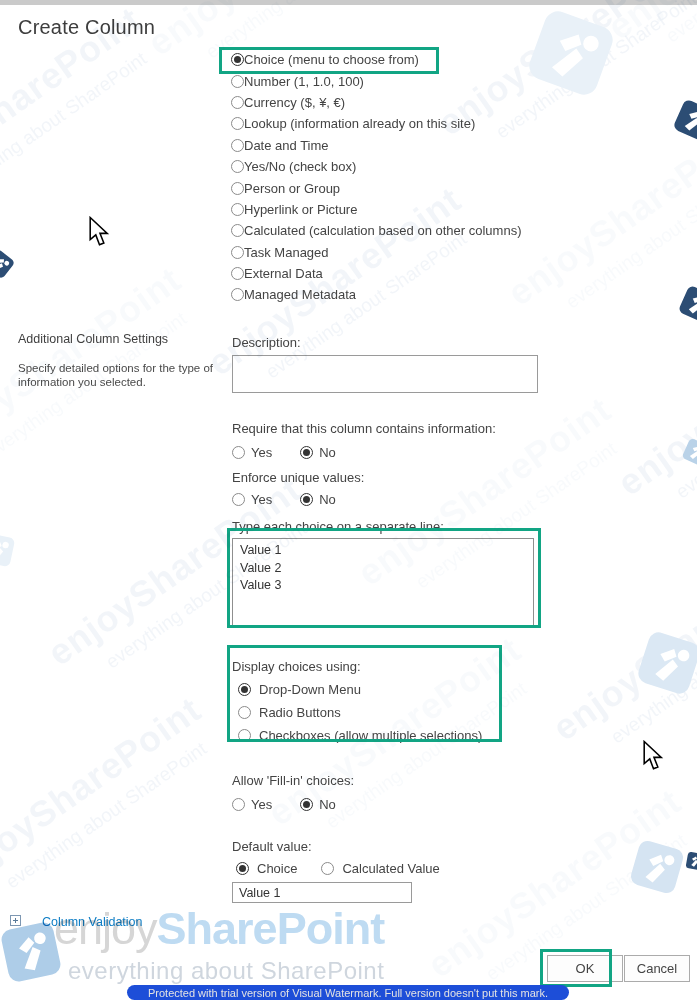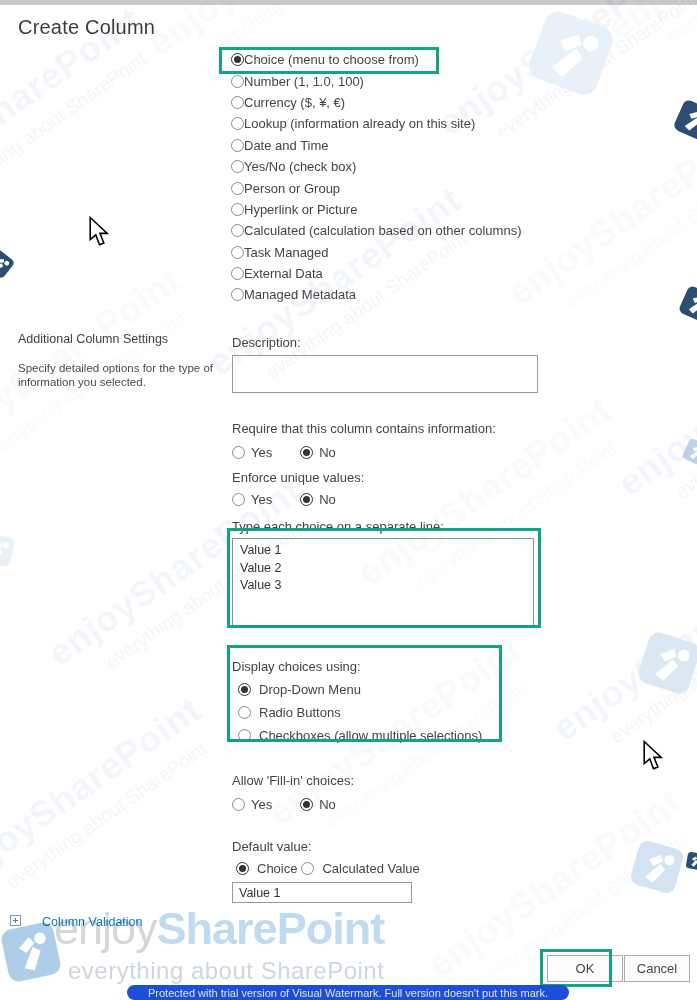--- a/index.html
+++ b/index.html
@@ -49,21 +49,21 @@
   .choices-textarea{
     margin-top:4px;width:302px;height:88px;border:1px solid #8f8f8f;
     resize:none;font-family:inherit;font-size:12.5px;line-height:17.5px;
     padding:3px 7px;color:#333;
   }
   .lbl-display{margin-top:30px;}
   .opt-list{margin-top:4px;}
   .opt-row{display:flex;align-items:center;gap:8px;height:23px;padding-left:6px;white-space:nowrap;}
   .lbl-fillin{margin-top:26px;}
   .lbl-default{margin-top:27px;}
-  .default-opts{display:flex;margin-top:6px;}
+  .default-opts{display:flex;gap:20px;margin-top:6px;}
   .default-opts .opt-row{padding-left:4px;height:16px;}
   .default-input{
     margin-top:6px;width:180px;height:21px;border:1px solid #9a9a9a;
     font-family:inherit;font-size:12.5px;padding:2px 6px;color:#333;display:block;
   }
   
   .col-validation{
     position:absolute;left:10px;top:915px;display:flex;align-items:flex-start;gap:21px;z-index:2;
     cursor:pointer;
   }

